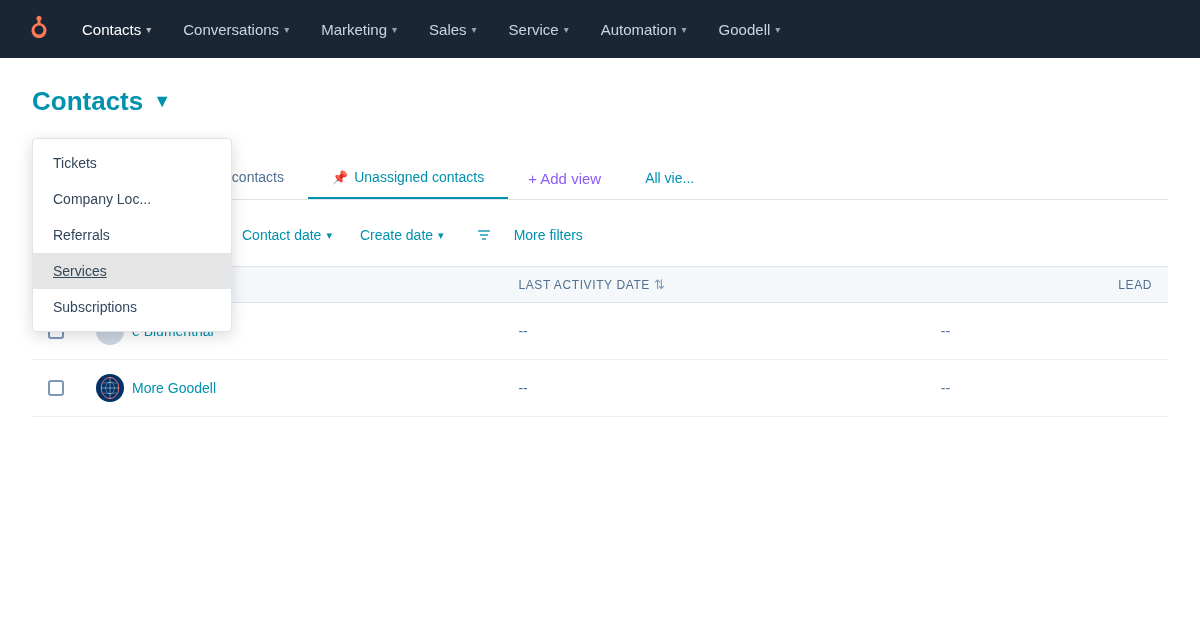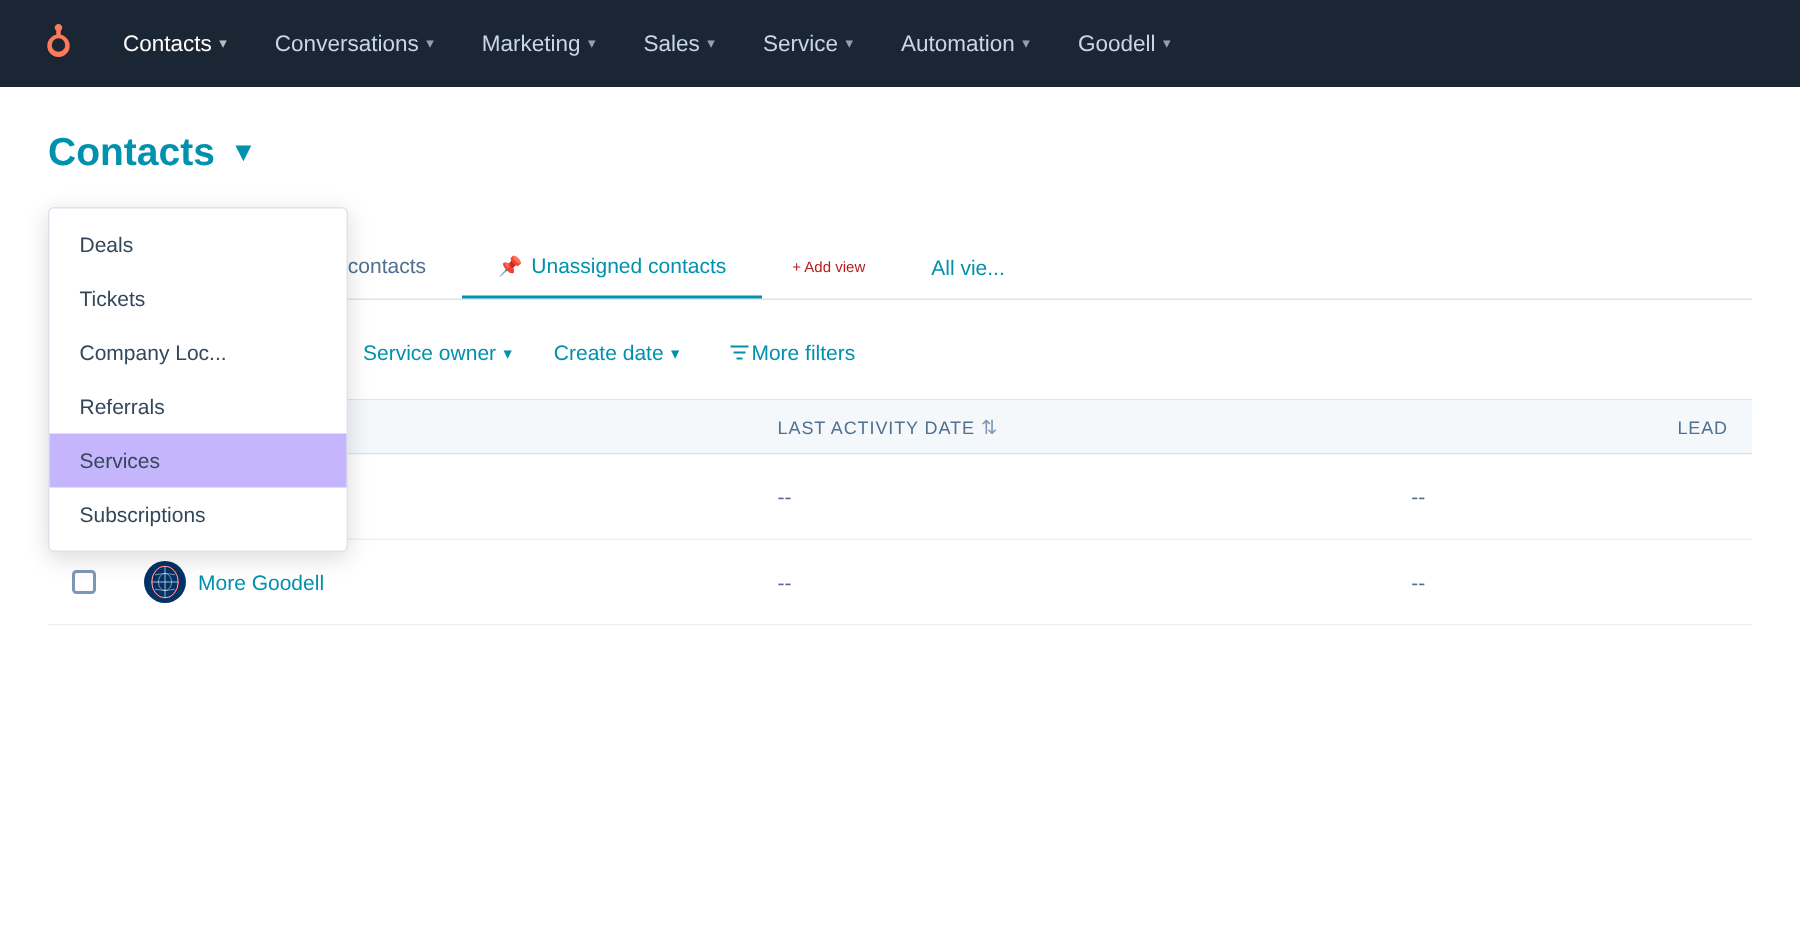--- a/index.html
+++ b/index.html
@@ -81,21 +81,21 @@
       width: 200px;
       z-index: 100;
       padding: 6px 0;
     }
     .dropdown-item {
       padding: 10px 20px;
       font-size: 14px;
       color: #33475b;
       cursor: pointer;
     }
-    .dropdown-item.highlighted { background: #c4b5fd; }
+    .dropdown-item.highlighted { background: #e5e5e5; text-decoration: underline; }
 
     
     .tabs-row {
       display: flex;
       align-items: center;
       border-bottom: 1px solid #dde3eb;
       margin-bottom: 0;
       margin-top: 40px;
       gap: 0;
     }
@@ -111,22 +111,22 @@
       white-space: nowrap;
     }
     .tab.active {
       color: #0091ae;
       border-bottom: 2px solid #0091ae;
       background: #fff;
     }
     .tab-pin { font-size: 13px; }
     .tab-add {
       padding: 12px 20px;
-      font-size: 10px;
-      color: #b91c1c;
+      font-size: 15px;
+      color: #8b5cf6;
       cursor: pointer;
       display: flex;
       align-items: center;
       gap: 4px;
     }
     .tab-allviews {
       padding: 12px 20px;
       font-size: 14px;
       color: #0091ae;
       cursor: pointer;
@@ -160,21 +160,21 @@
       padding: 8px 14px;
       font-size: 14px;
       color: #0091ae;
       cursor: pointer;
       font-weight: 500;
     }
     .filter-chevron { font-size: 11px; }
     .more-filters-btn {
       display: flex;
       align-items: center;
-      gap: 0;
+      gap: 22px;
       padding: 8px 14px;
       font-size: 14px;
       color: #0091ae;
       cursor: pointer;
       font-weight: 500;
       margin-left: 4px;
     }
 
     
     .table-header-row {
@@ -280,23 +280,20 @@
 
 <div class="page-content">
 
   <div class="page-title-row">
     <h1 class="page-title">Contacts</h1>
     <span class="page-title-chevron">▼</span>
   </div>
 
   <div class="dropdown-menu">
     <div class="dropdown-item">
-      <span>Deals</span>
-    </div>
-    <div class="dropdown-item">
       <span>Tickets</span>
     </div>
     <div class="dropdown-item">
       <span>Company Loc...</span>
     </div>
     <div class="dropdown-item">
       <span>Referrals</span>
     </div>
     <div class="dropdown-item highlighted">
       <span>Services</span>
@@ -328,21 +325,21 @@
   </div>
 
   <div class="filters-row">
     <div class="search-box">
       <svg width="18" height="18" viewBox="0 0 24 24" fill="none">
         <circle cx="11" cy="11" r="7" stroke="#516f90" stroke-width="2"></circle>
         <line x1="16.5" y1="16.5" x2="22" y2="22" stroke="#516f90" stroke-width="2" stroke-linecap="round"></line>
       </svg>
     </div>
     <div class="filter-btn">
-      <span>Service owner</span>
+      <span>Contact date</span>
       <span class="filter-chevron">▾</span>
     </div>
     <div class="filter-btn">
       <span>Create date</span>
       <span class="filter-chevron">▾</span>
     </div>
     <div class="more-filters-btn">
       <svg width="16" height="16" viewBox="0 0 24 24" fill="none">
         <line x1="3" y1="6" x2="21" y2="6" stroke="#0091ae" stroke-width="2"></line>
         <line x1="6" y1="12" x2="18" y2="12" stroke="#0091ae" stroke-width="2"></line>

